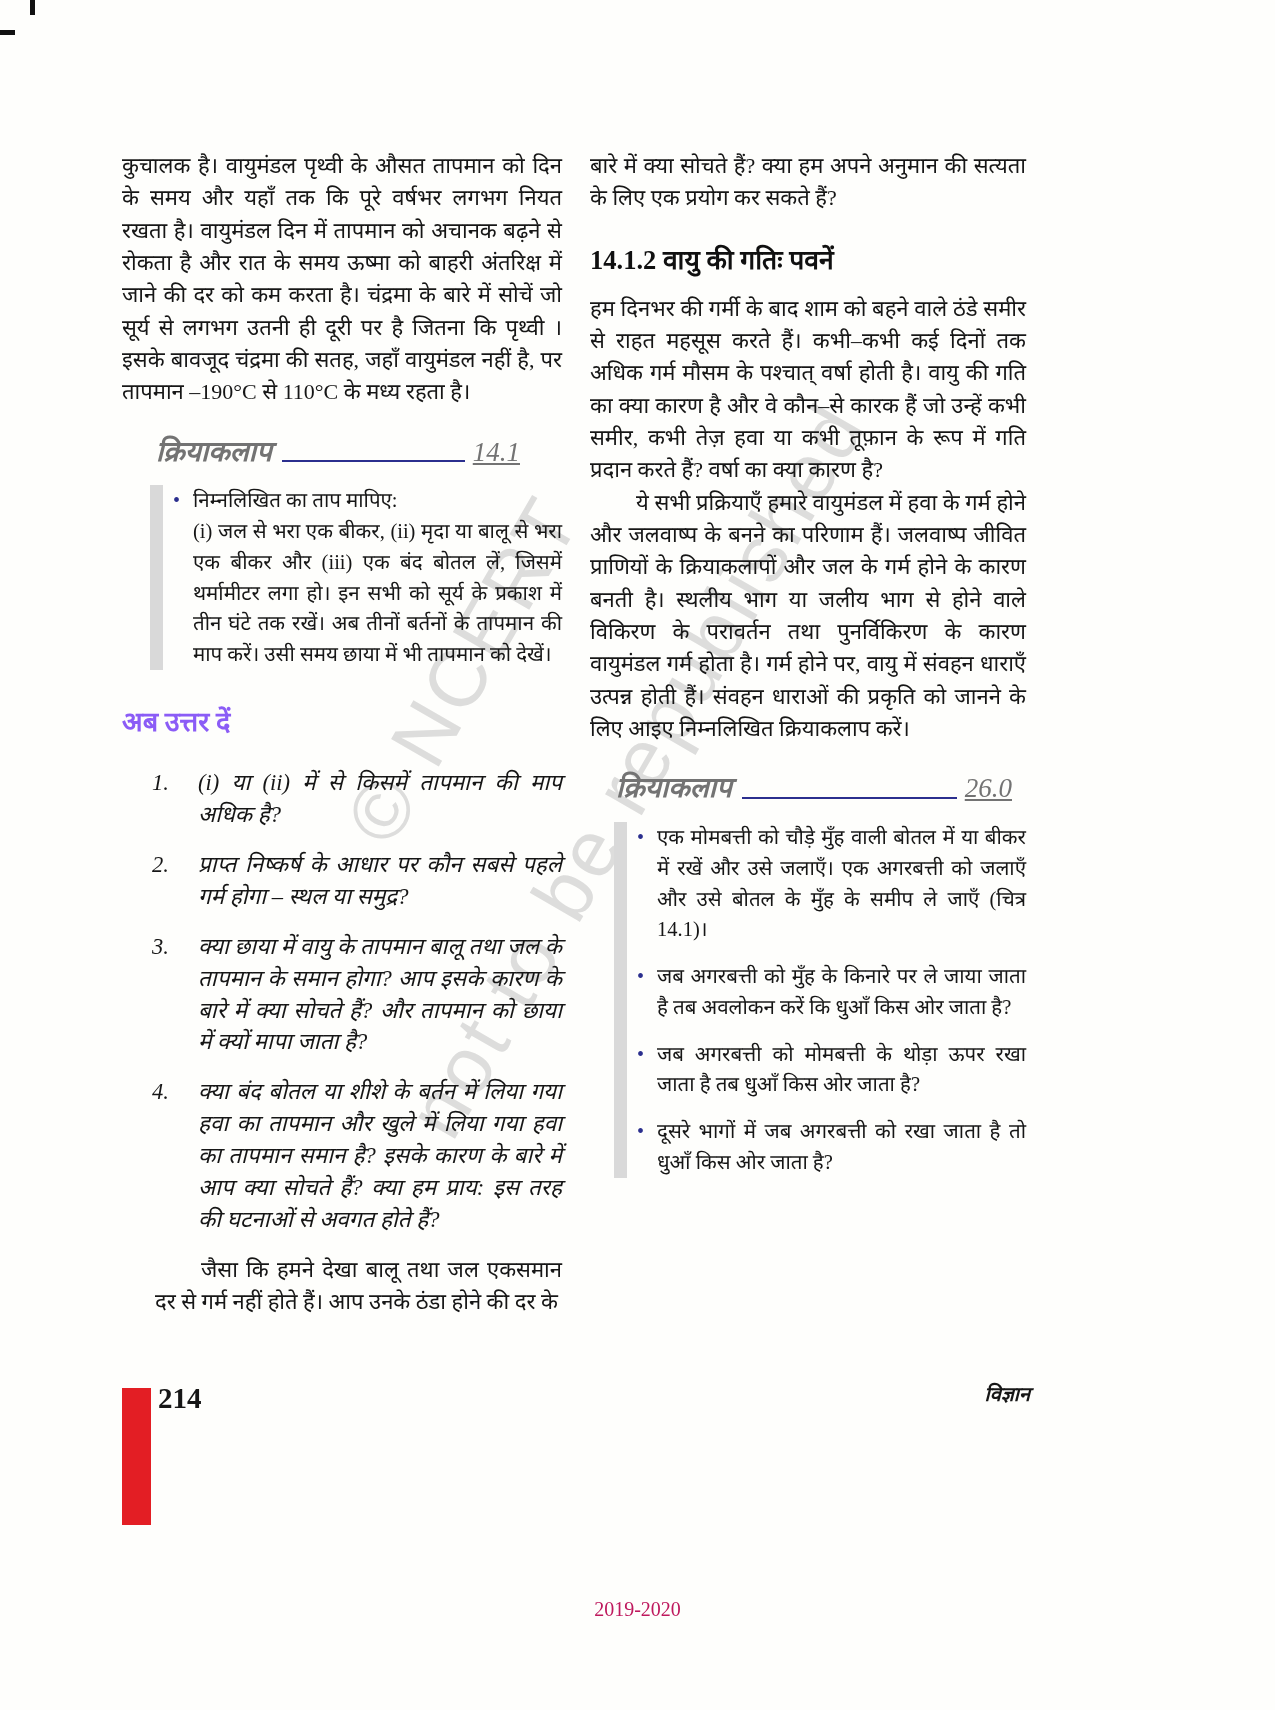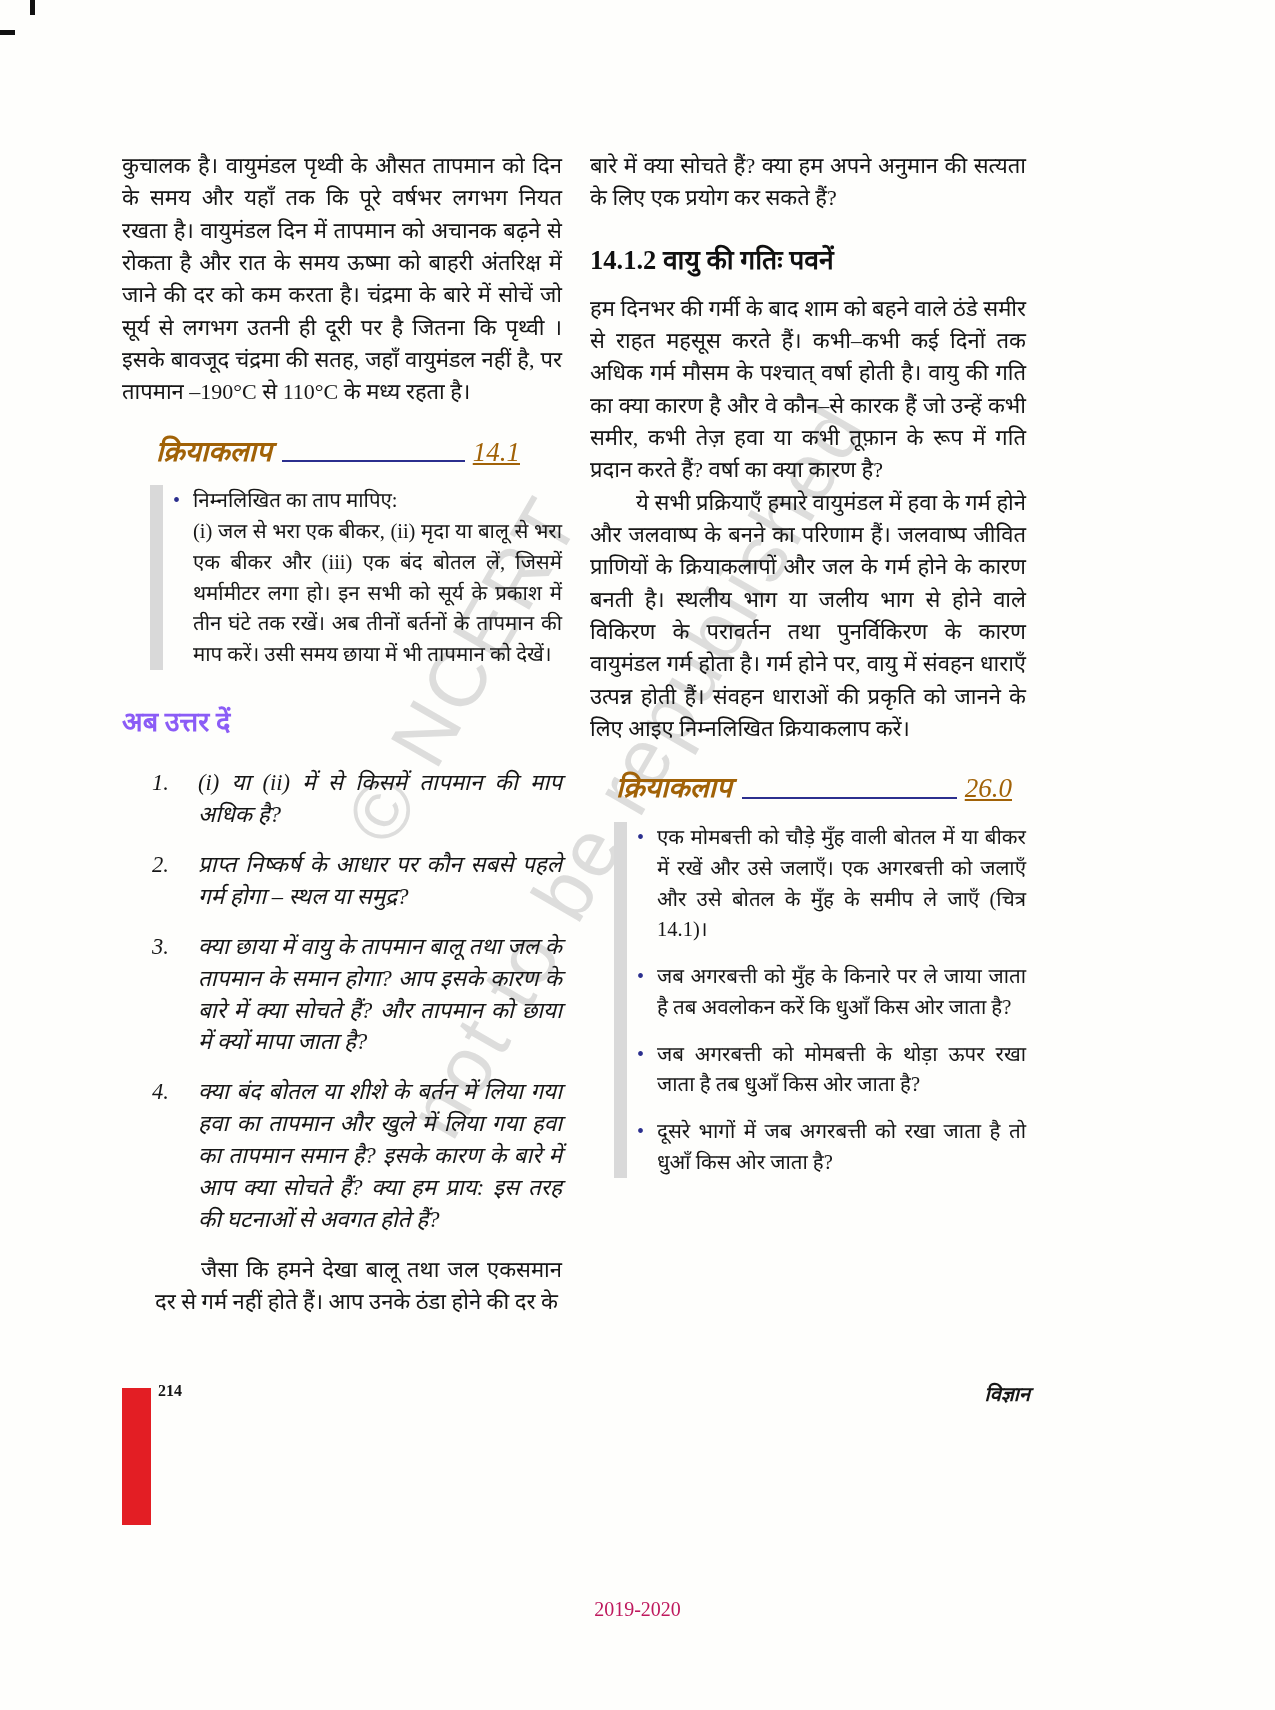--- a/index.html
+++ b/index.html
@@ -36,21 +36,21 @@
 
   p.body {
     font-size:22px; line-height:1.47; text-align:justify; margin:0;
   }
   .indent { text-indent:46px; }
 
   
   .activity-head {
     display:flex; align-items:flex-end;
     margin:28px 42px 0 34px;
-    color:#a16207;
+    color:#737373;
   }
   .activity-label {
     font-weight:bold; font-style:italic; font-size:28px; line-height:1.1;
   }
   .activity-rule {
     flex:1; border-bottom:2px solid #2b2f8e; margin:0 8px 5px 10px;
   }
   .activity-num {
     font-style:italic; font-size:27px; line-height:1.1;text-decoration:underline;
   }
@@ -81,21 +81,21 @@
   .qtext { flex:1; text-align:justify; }
 
   .section-heading {
     font-size:26.5px; font-weight:bold;
     margin:26px 0 16px 0; color:#101010;
   }
 
   
   .page-num {
     position:absolute; left:158px; top:1382px;
-    font-size:16px; font-weight:bold; z-index:2;
+    font-size:29px; font-weight:bold; z-index:2;
   }
   .red-tab {
     position:absolute; left:122px; top:1388px;
     width:29px; height:137px; background:#e31e24; z-index:2;
   }
   .subject-footer {
     position:absolute; right:245px; top:1380px;
     font-size:20px; font-style:italic; font-weight:bold; z-index:2;
   }
   .year-footer {

